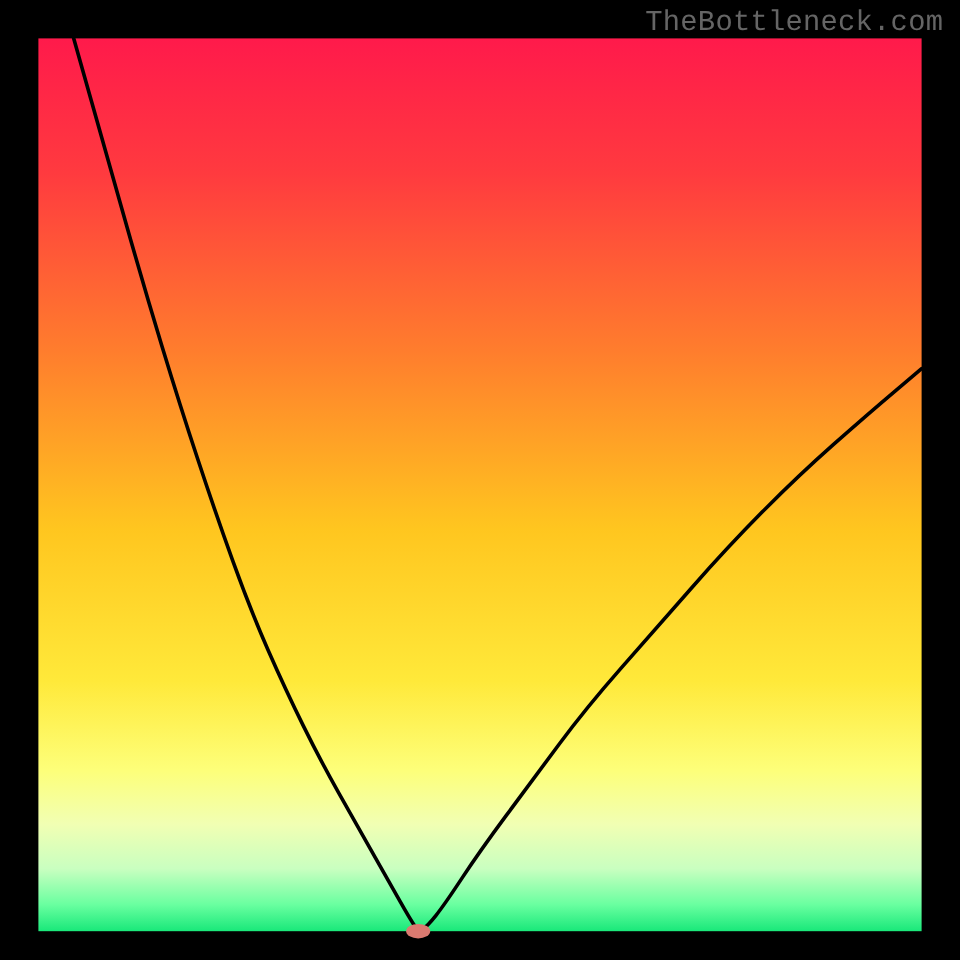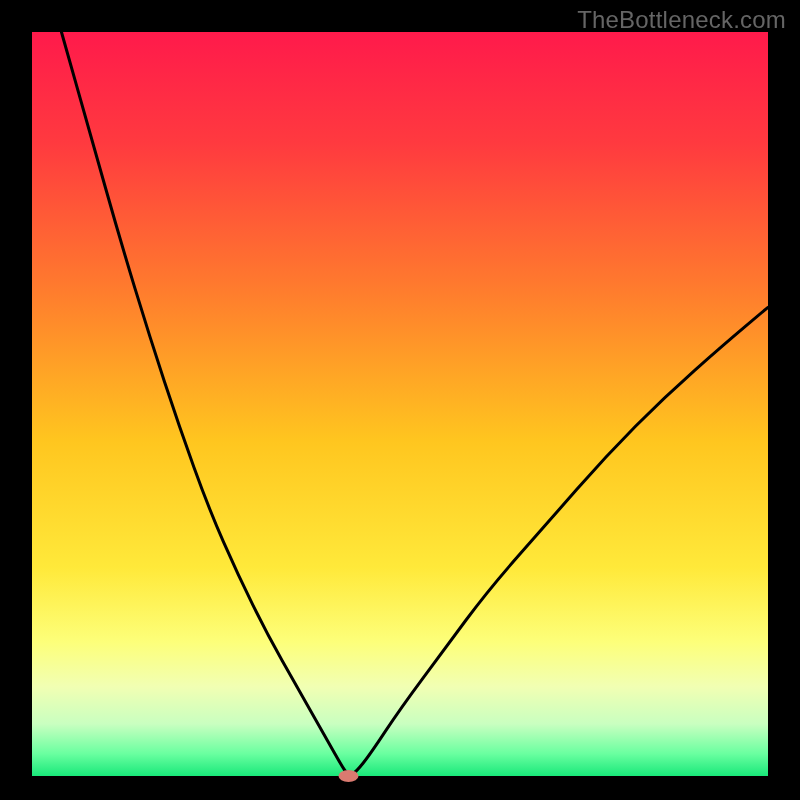--- a/index.html
+++ b/index.html
@@ -19,20 +19,21 @@
   }
   .watermark {
     position: absolute;
     top: 6px;
     right: 14px;
     color: #656565;
     font-size: 24px;
     font-weight: 400;
     letter-spacing: 0.2px;
     z-index: 10;
+    font-family: Liberation Mono, monospace;
   }
   svg.plot {
     position: absolute;
     top: 0;
     left: 0;
     width: 800px;
     height: 800px;
   }
 </style>
 </head>

